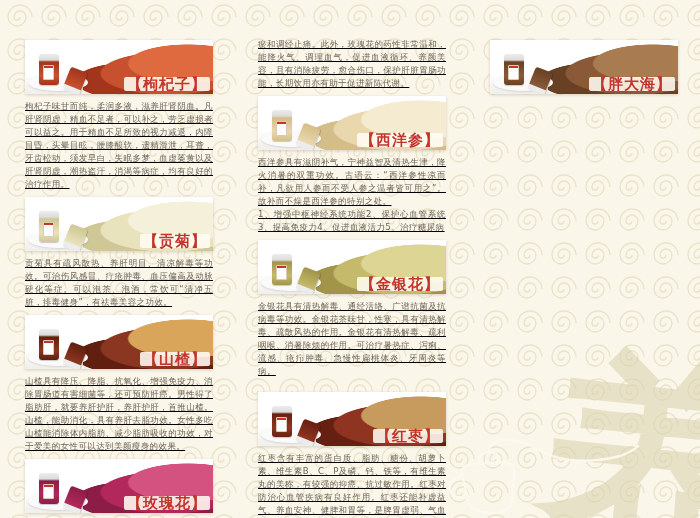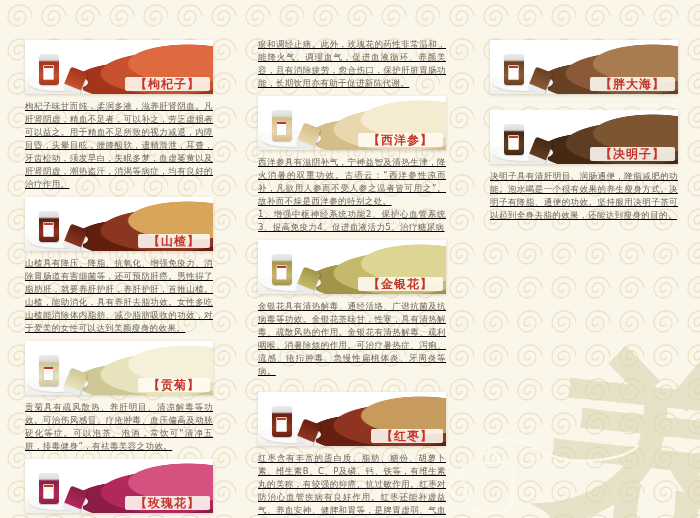--- a/index.html
+++ b/index.html
@@ -55,22 +55,22 @@
       radial-gradient(ellipse 44% 36% at 76% 40%,var(--c) 97%,transparent 100%),
       radial-gradient(ellipse 50% 40% at 62% 58%,var(--a) 97%,transparent 100%),
       radial-gradient(ellipse 40% 34% at 34% 72%,var(--b) 97%,transparent 100%),
       radial-gradient(ellipse 34% 28% at 92% 74%,var(--b) 97%,transparent 100%),
       radial-gradient(circle 4px at 14% 88%,var(--a) 97%,transparent 100%),
       radial-gradient(circle 3px at 6% 72%,var(--b) 97%,transparent 100%),
       radial-gradient(circle 3px at 22% 50%,var(--c) 97%,transparent 100%);
   }
   .tag{
     position:absolute;right:3px;bottom:3px;z-index:3;
-    font-size:12px;font-weight:bold;letter-spacing:1px;color:#c3352b;
-    background:rgba(255,252,244,.88);border-radius:2px;padding:0 10px;line-height:14px;
+    font-size:15px;font-weight:bold;letter-spacing:1px;color:#c3352b;
+    background:rgba(255,252,244,.88);border-radius:2px;padding:0 3px;line-height:14px;
   }
   .txt{
     margin:6px 0 0;font-size:8.5px;line-height:13px;letter-spacing:.4px;
     color:#6d6357;text-align:justify;
   }
   .txt.follow{margin-top:0;}
   
   .ph-goji{--a:#c7502e;--b:#a2351c;--c:#df6a3f;}
   .ph-juhua{--a:#e9e3bd;--b:#cfc795;--c:#f5f0da;}
   .ph-shanzha{--a:#8a3620;--b:#601f0f;--c:#d9a55a;}
@@ -112,38 +112,38 @@
     <div class="photo ph-goji">
       <div class="pile"></div>
       <div class="plate"></div>
       <div class="jar"></div>
       <div class="jar jar2"></div>
       <span class="tag">【枸杞子】</span>
     </div>
     <p class="txt">枸杞子味甘而纯，柔润多液，滋养肝肾阴血。凡肝肾阴虚，精血不足者，可以补之，劳乏虚损者可以益之。用于精血不足所致的视力减退，内障目昏，头晕目眩，腰膝酸软，遗精滑泄，耳聋，牙齿松动，须发早白，失眠多梦，血虚萎黄以及肝肾阴虚，潮热盗汗，消渴等病症，均有良好的治疗作用。</p>
   </div>
   <div class="sec">
+    <div class="photo ph-juhua">
+      <div class="pile"></div>
+      <div class="plate"></div>
+      <div class="jar"></div>
+      <div class="jar jar2"></div>
+      <span class="tag">【贡菊】</span>
+    </div>
+    <p class="txt">贡菊具有疏风散热、养肝明目、清凉解毒等功效。可治伤风感冒、疔疮肿毒、血压偏高及动脉硬化等症。可以泡茶、泡酒，常饮可“清净五脏，排毒健身”，有祛毒美容之功效。</p>
+  </div>
+  <div class="sec">
     <div class="photo ph-shanzha">
       <div class="pile"></div>
       <div class="plate"></div>
       <div class="jar"></div>
       <div class="jar jar2"></div>
       <span class="tag">【山楂】</span>
     </div>
     <p class="txt">山楂具有降压、降脂、抗氧化、增强免疫力、消除胃肠道有害细菌等，还可预防肝癌。男性得了脂肪肝，就要养肝护肝，养肝护肝，首推山楂。山楂，能助消化，具有养肝去脂功效。女性多吃山楂能消除体内脂肪、减少脂肪吸收的功效，对于爱美的女性可以达到美颜瘦身的效果。</p>
-  </div>
-  <div class="sec">
-    <div class="photo ph-juhua">
-      <div class="pile"></div>
-      <div class="plate"></div>
-      <div class="jar"></div>
-      <div class="jar jar2"></div>
-      <span class="tag">【贡菊】</span>
-    </div>
-    <p class="txt">贡菊具有疏风散热、养肝明目、清凉解毒等功效。可治伤风感冒、疔疮肿毒、血压偏高及动脉硬化等症。可以泡茶、泡酒，常饮可“清净五脏，排毒健身”，有祛毒美容之功效。</p>
   </div>
   <div class="sec">
     <div class="photo ph-rose">
       <div class="pile"></div>
       <div class="plate"></div>
       <div class="jar"></div>
       <div class="jar jar2"></div>
       <span class="tag">【玫瑰花】</span>
     </div>
 
@@ -190,23 +190,13 @@
 <div class="col col-right pad40">
   <div class="sec">
     <div class="photo ph-pangdahai">
       <div class="pile"></div>
       <div class="plate"></div>
       <div class="jar"></div>
       <div class="jar jar2"></div>
       <span class="tag">【胖大海】</span>
     </div>
   </div>
-  <div class="sec">
-    <div class="photo ph-juemingzi">
-      <div class="pile"></div>
-      <div class="plate"></div>
-      <div class="jar"></div>
-      <div class="jar jar2"></div>
-      <span class="tag">【决明子】</span>
-    </div>
-    <p class="txt">决明子具有清肝明目、润肠通便，降脂减肥的功能。泡水喝是一个很有效果的养生瘦身方式。决明子有降脂、通便的功效。坚持服用决明子茶可以起到全身去脂的效果，还能达到瘦身的目的。</p>
-  </div>
 </div>
 
 </body></html>

